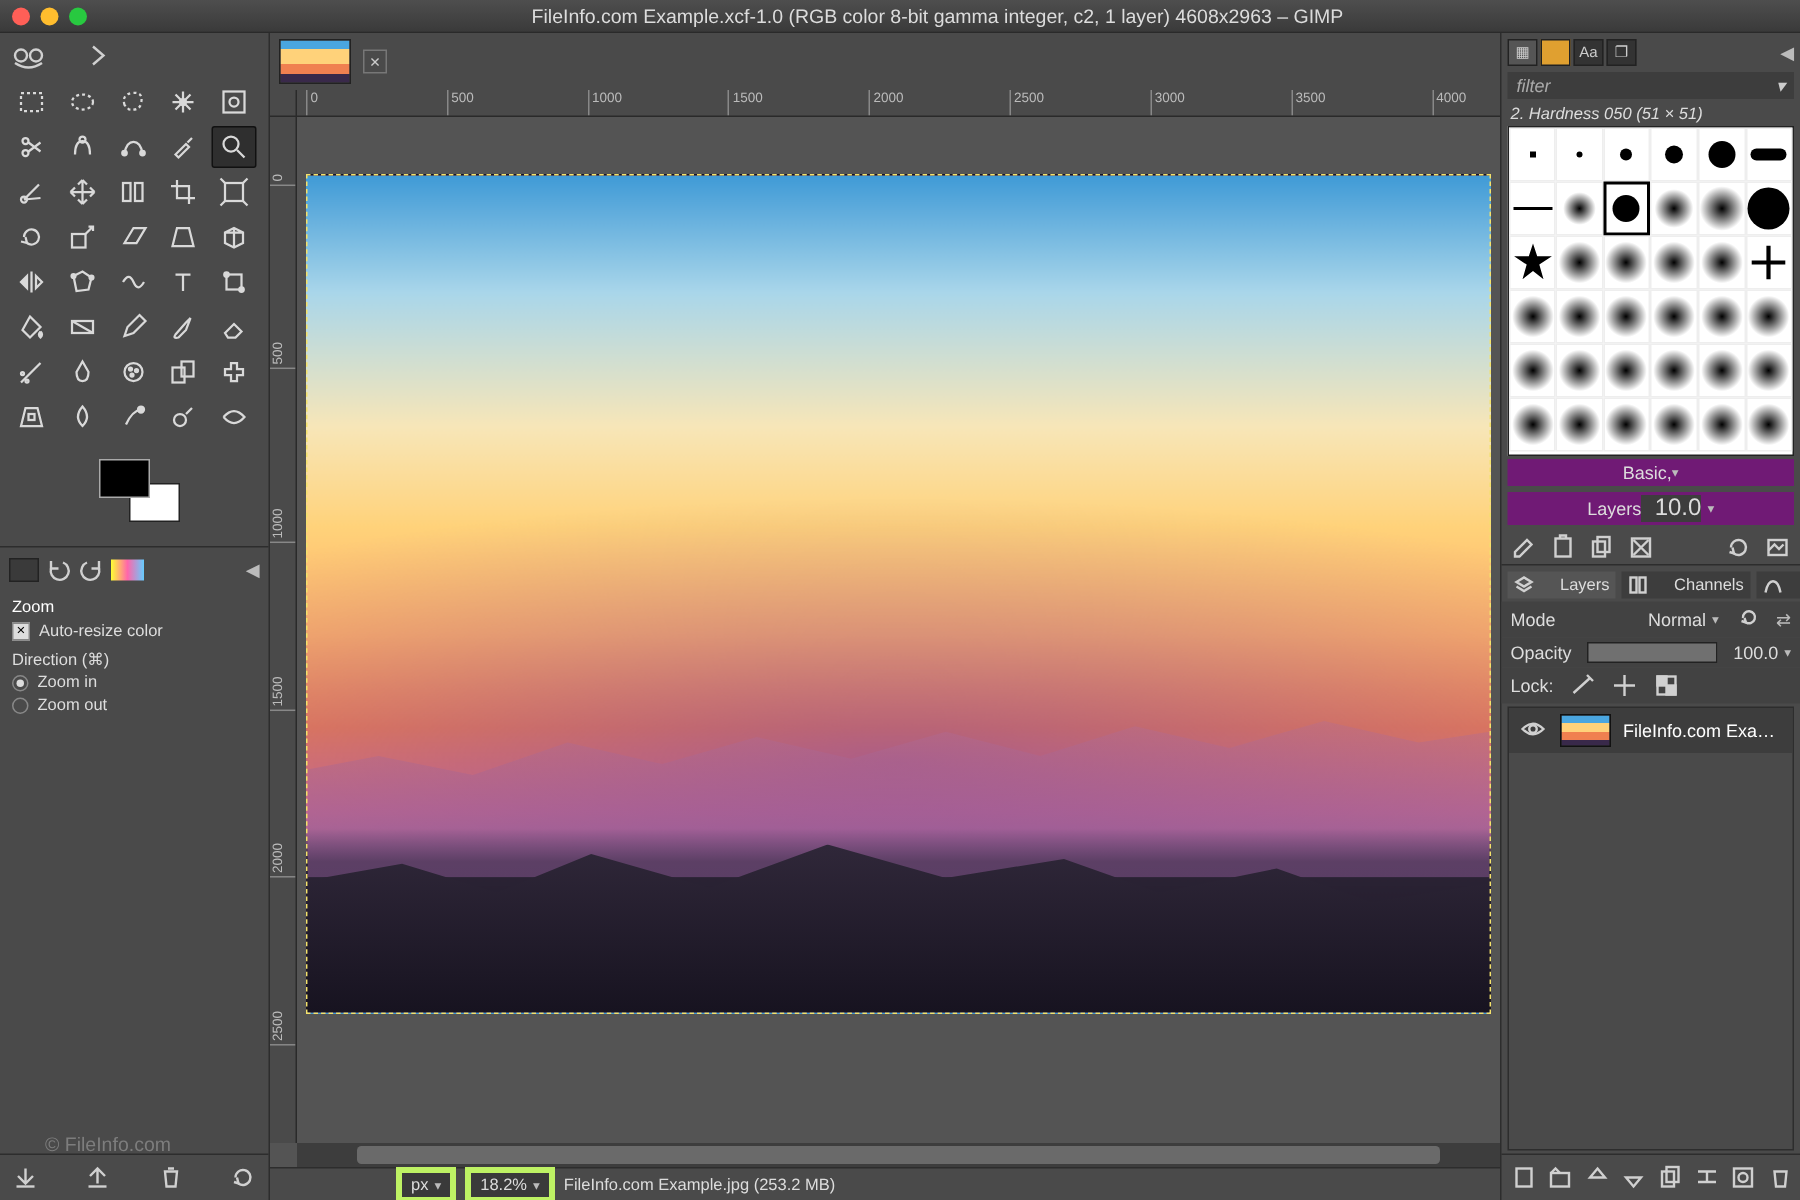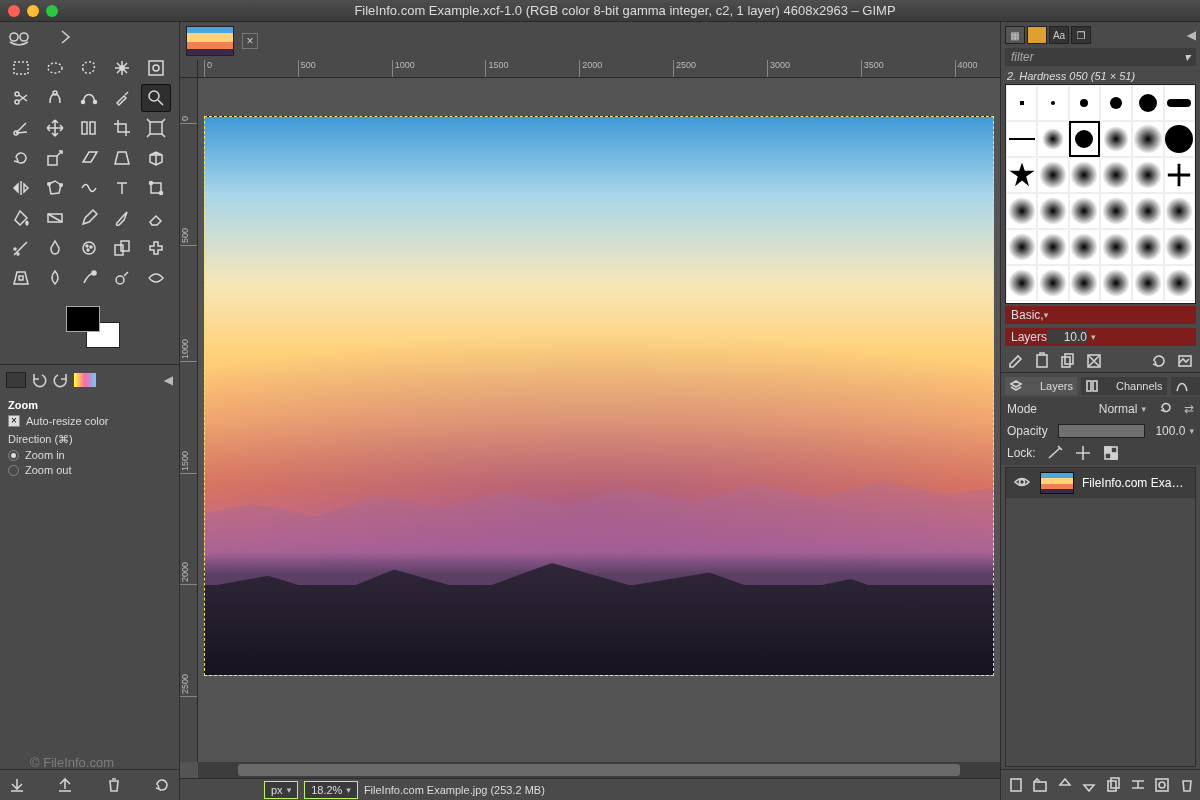--- a/index.html
+++ b/index.html
@@ -26,21 +26,21 @@
 .tool.active{background:#2f2f2f;border-color:#111;}
 .tool svg{width:20px;height:20px;fill:#d9d9d9;stroke:#d9d9d9;}
 #colorswatch{position:relative;width:60px;height:48px;margin:4px auto 8px;}
 #colorswatch .fg{position:absolute;left:6px;top:0;width:34px;height:26px;background:#000;border:1px solid #aaa;}
 #colorswatch .bg{position:absolute;left:26px;top:16px;width:34px;height:26px;background:#fff;border:1px solid #222;}
 #left .sep{height:1px;background:#2d2d2d;margin:2px 0;}
 #optdock{display:flex;gap:4px;padding:4px 6px;align-items:center;}
 #optdock .mini{width:20px;height:16px;background:#3a3a3a;border:1px solid #222;}
 #optdock .grad{width:22px;height:14px;background:linear-gradient(90deg,#ff3,#f6a,#6cf);} 
 #tooloptions{flex:1;padding:6px 8px; font-size:11px; color:#ddd;}
-#tooloptions .hdr{font-weight:bold;color:#fff;margin-bottom:4px;}
+#tooloptions .hdr{font-weight:normal;color:#fff;margin-bottom:4px;}
 #tooloptions label{display:flex;align-items:center;gap:6px;margin:3px 0;}
 #tooloptions .chk{width:12px;height:12px;border:1px solid #888;background:#ddd;display:inline-flex;align-items:center;justify-content:center;color:#000;font-size:10px;line-height:1;}
 #tooloptions .rdo{width:11px;height:11px;border-radius:50%;border:1px solid #888;display:inline-block;position:relative;}
 #tooloptions .rdo.on:after{content:"";position:absolute;inset:2px;border-radius:50%;background:#ddd;}
 #leftfoot{display:flex;justify-content:space-between;padding:6px 8px;border-top:1px solid #2d2d2d;}
 #watermark{position:absolute;left:30px;bottom:30px;color:#7d7d7d;font-size:13px;}
 
 
 #tabstrip{height:38px;background:#4a4a4a;display:flex;align-items:center;padding:3px 6px;gap:8px;}
 #tabstrip .thumb{width:48px;height:30px;border:1px solid #222;background:linear-gradient(#4aa6e0 0 20%,#ffd27a 20% 55%,#f08050 55% 80%,#39294a 80% 100%);}
@@ -68,44 +68,44 @@
     linear-gradient(180deg, rgba(210,130,150,.0) 0%, rgba(180,110,150,.35) 40%, rgba(140,90,150,.5) 100%);
   clip-path:polygon(0 60%,6% 55%,14% 62%,22% 50%,30% 58%,38% 48%,46% 56%,54% 46%,62% 55%,70% 44%,78% 52%,86% 42%,94% 50%,100% 46%,100% 100%,0 100%);
 }
 #canvas:after{bottom:0;height:160px;background:linear-gradient(180deg,#3a3044,#171320);
   clip-path:polygon(0 45%,8% 38%,16% 50%,24% 34%,34% 48%,44% 30%,54% 44%,64% 36%,72% 50%,82% 40%,90% 54%,100% 46%,100% 100%,0 100%);
 }
 #hscroll{grid-column:2;grid-row:3;background:#3d3d3d;position:relative;}
 #hscroll .thumb{position:absolute;left:40px;right:40px;top:2px;bottom:2px;background:#6a6a6a;border-radius:3px;}
 
 #statusbar{height:22px;background:#4a4a4a;border-top:1px solid #2d2d2d;display:flex;align-items:center;gap:6px;padding:0 8px;color:#ddd;font-size:11px;}
-#statusbar .dd{background:#3a3a3a;padding:2px 6px;border:1px solid #bef264;display:flex;align-items:center;gap:4px;}
+#statusbar .dd{background:#3a3a3a;padding:2px 6px;border:4px solid #bef264;display:flex;align-items:center;gap:4px;}
 #statusbar .dd:after{content:"▾";font-size:9px;color:#bbb;}
 #statusbar .fileinfo{flex:1;}
 
 
 .rp-tabs{display:flex;gap:2px;padding:4px 4px 2px;align-items:center;}
 .rp-tabs .rt{width:20px;height:18px;background:#333;border:1px solid #222;display:flex;align-items:center;justify-content:center;font-size:10px;color:#ccc;}
 .rp-tabs .rt.on{background:#555;}
 .rp-tabs .spacer{flex:1;}
 .rp-tabs .menu{color:#bbb;}
 .filterrow{display:flex;align-items:flex-end;background:#3d3d3d;margin:2px 4px;padding:2px 6px;font-style:italic;color:#aaa;}
 .filterrow:after{content:"▾";margin-left:auto;color:#ccc;}
 .brushlabel{padding:2px 6px;font-style:italic;color:#ddd;font-size:11px;}
 #brushgrid{background:#fff;margin:0 4px;height:220px;display:grid;grid-template-columns:repeat(6,1fr);grid-auto-rows:36px;gap:0;color:#000;overflow:hidden;border:1px solid #222;}
 .brush{border:1px solid #eee;display:flex;align-items:center;justify-content:center;position:relative;}
 .brush.sel{outline:2px solid #000;outline-offset:-2px;}
 .brush .dot{border-radius:50%;background:#000;}
 .brush .soft{border-radius:50%;background:radial-gradient(circle,#000 0%,rgba(0,0,0,0)70%);}
 .brush .sq{background:#000;}
 .brush svg{width:28px;height:28px;}
-.kv{display:flex;align-items:center;justify-content:flex-start;background:#7f1d1d;margin:2px 4px;padding:2px 6px;}
+.kv{display:flex;align-items:center;justify-content:center;background:#701a75;margin:2px 4px;padding:2px 6px;}
 .kv .v{display:flex;align-items:center;gap:4px;}
 .kv .v:after{content:"▾";font-size:9px;color:#bbb;}
-.kv input{width:40px;background:#3d3d3d;border:none;color:#ddd;text-align:right;font-size:12px;}
+.kv input{width:40px;background:#3d3d3d;border:none;color:#ddd;text-align:right;font-size:16px;}
 .iconrow{display:flex;gap:8px;padding:4px 6px;align-items:center;color:#ccc;}
 .iconrow .ic{width:18px;height:16px;display:flex;align-items:center;justify-content:center;}
 .iconrow .spacer{flex:1;}
 
 .docktabs{display:flex;align-items:center;gap:4px;padding:4px 4px 2px;border-top:1px solid #2d2d2d;}
 .docktabs .dt{display:flex;align-items:center;gap:17px;padding:2px 4px;background:#3d3d3d;font-size:11px;color:#ddd;}
 .docktabs .dt.on{background:#555;}
 .docktabs .menu{margin-left:auto;color:#bbb;}
 #layerprops .row{display:flex;align-items:center;gap:6px;padding:3px 6px;background:#424242;}
 #layerprops .row .lab{flex:0 0 auto;color:#ddd;}

